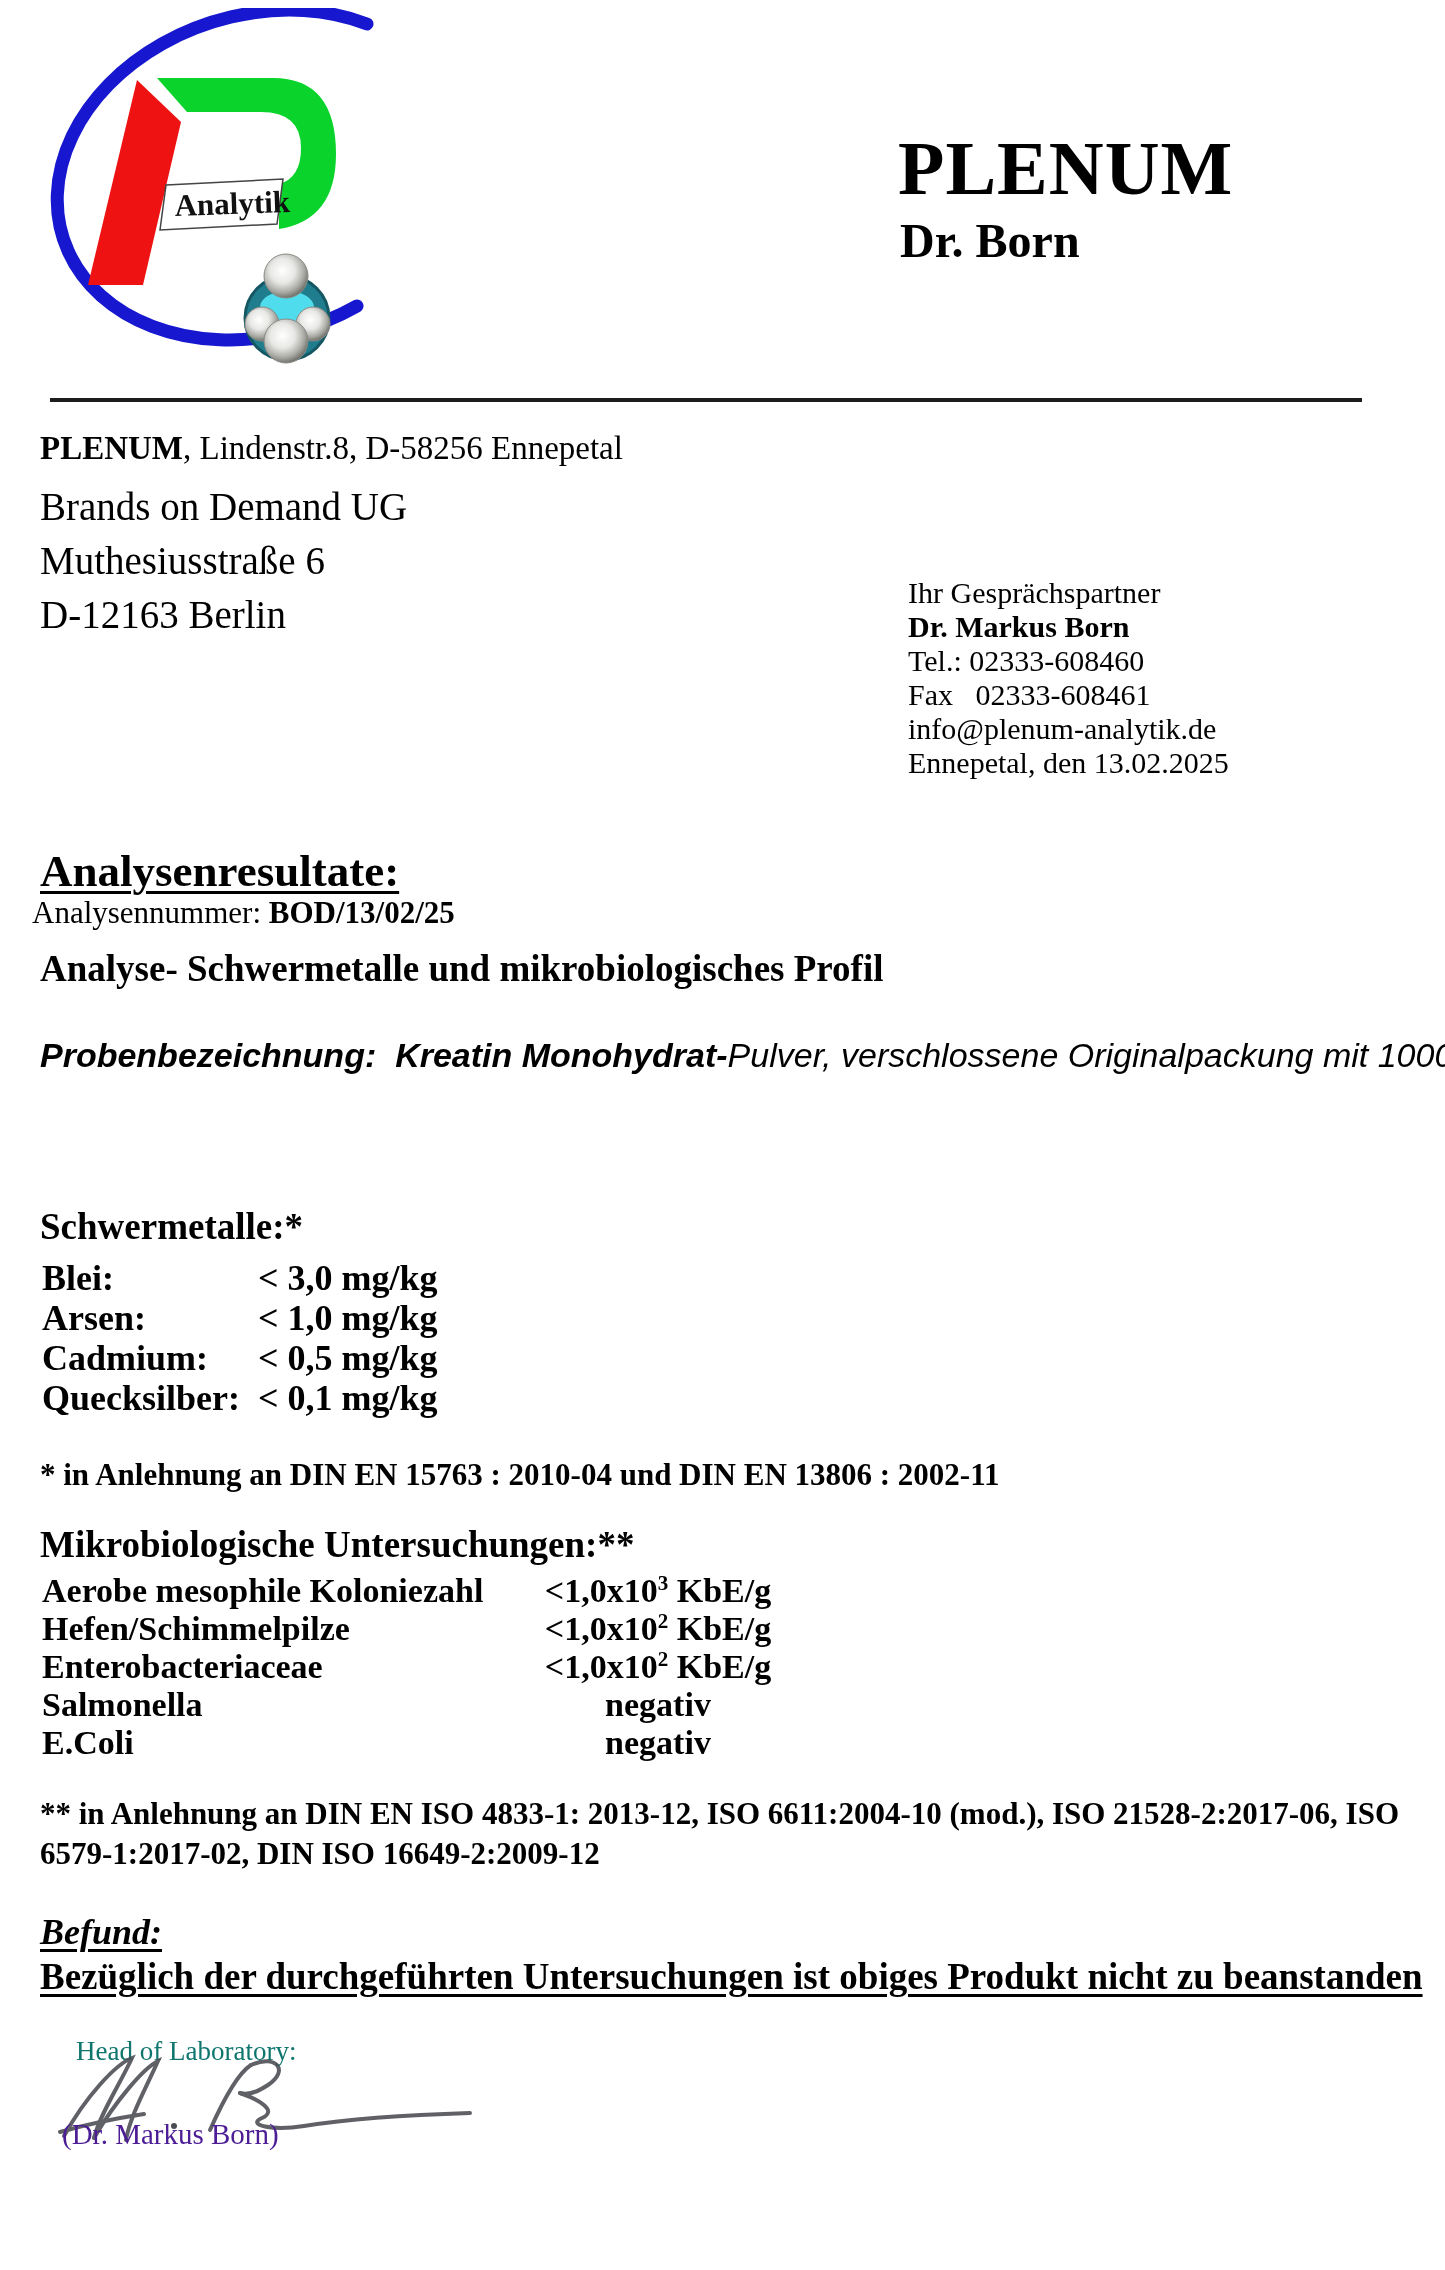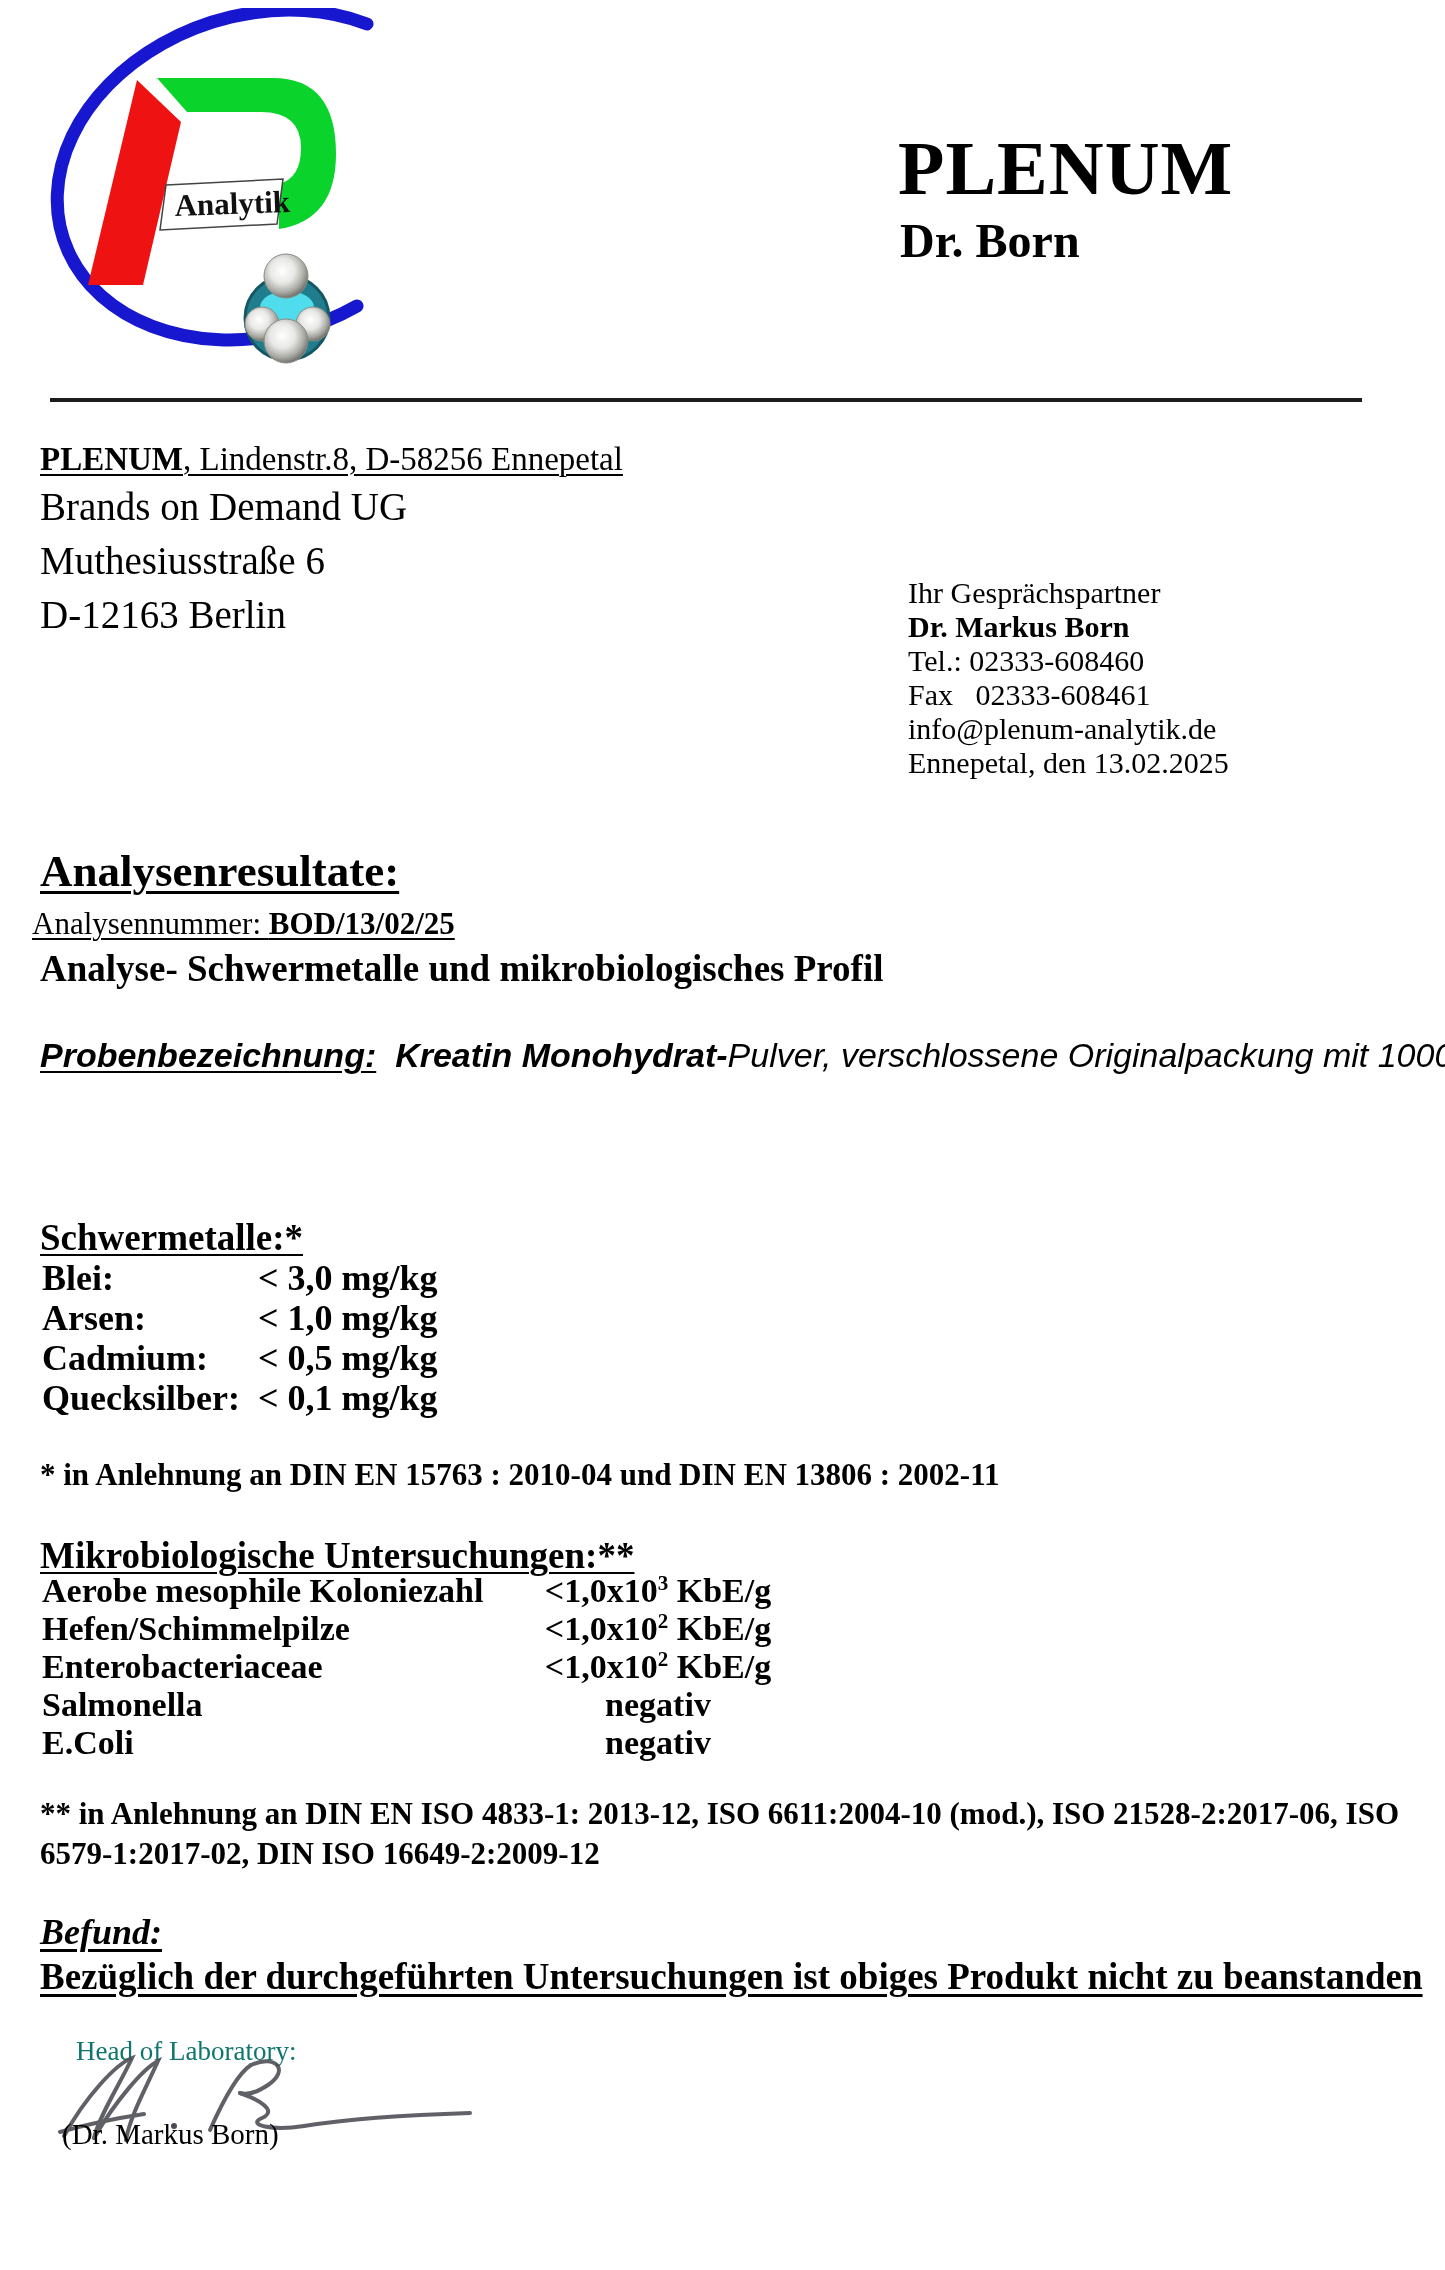--- a/index.html
+++ b/index.html
@@ -2,21 +2,21 @@
 <html><head>
 <meta charset="utf-8">
 <style>
   html,body{margin:0;padding:0;background:#fff;}
   .page{position:relative;width:1445px;height:2270px;background:#ffffff;overflow:hidden;
         font-family:"Liberation Serif", serif;color:#000;}
   .abs{position:absolute;white-space:nowrap;line-height:1.12;}
   .b{font-weight:bold;}
   .i{font-style:italic;}
   .sans{font-family:"Liberation Sans", sans-serif;}
-  .u2{text-decoration:underline;text-decoration-thickness:2px;text-underline-offset:4px;margin-top:11px;}
+  .u2{text-decoration-thickness:2px;text-underline-offset:4px;}
   .u3{text-decoration:underline;text-decoration-thickness:3px;text-underline-offset:5px;}
   .rule{position:absolute;left:50px;top:398px;width:1312px;height:4px;background:#1c1c1c;}
   .brand-title{left:898px;top:126px;font-size:76px;font-weight:bold;letter-spacing:1px;}
   .brand-sub{left:900px;top:214px;font-size:48px;font-weight:bold;}
   .sender{left:40px;top:430px;font-size:33px;}
   .addr{left:40px;top:486px;font-size:39px;line-height:41px;}
   .addr div{margin-bottom:13px;}
   .contact{left:908px;top:576px;font-size:30px;line-height:34px;}
   .h-results{left:40px;top:846px;font-size:45px;font-weight:bold;}
   .a-num{left:32px;top:896px;font-size:31px;}
@@ -30,21 +30,21 @@
   .fn1{left:40px;top:1458px;font-size:31px;font-weight:bold;}
   .h-micro{left:40px;top:1524px;font-size:37px;font-weight:bold;}
   .mb-row{font-size:34px;font-weight:bold;}
   .mb-label{position:absolute;left:42px;}
   .mb-value{position:absolute;left:508px;width:300px;text-align:center;}
   sup{font-size:62%;vertical-align:super;}
   .fn2{left:40px;top:1794px;font-size:31px;font-weight:bold;white-space:normal;width:1370px;line-height:40px;}
   .befund{left:40px;top:1912px;font-size:36px;font-weight:bold;font-style:italic;}
   .verdict{left:40px;top:1956px;font-size:37px;font-weight:bold;}
   .headlab{left:76px;top:2036px;font-size:27px;color:#0f766e;}
-  .signame{left:62px;top:2118px;font-size:29px;color:#000000;}
+  .signame{left:62px;top:2118px;font-size:29px;color:#4c1d95;}
   .footer{left:36px;top:2168px;font-size:26px;white-space:normal;width:1400px;line-height:35px;}
   svg{display:block;}
 </style>
 </head>
 <body>
 
 <div class="page">
 
   <div class="abs" style="left:35px;top:8px;">
     <svg width="490" height="380" viewBox="0 0 490 380">

